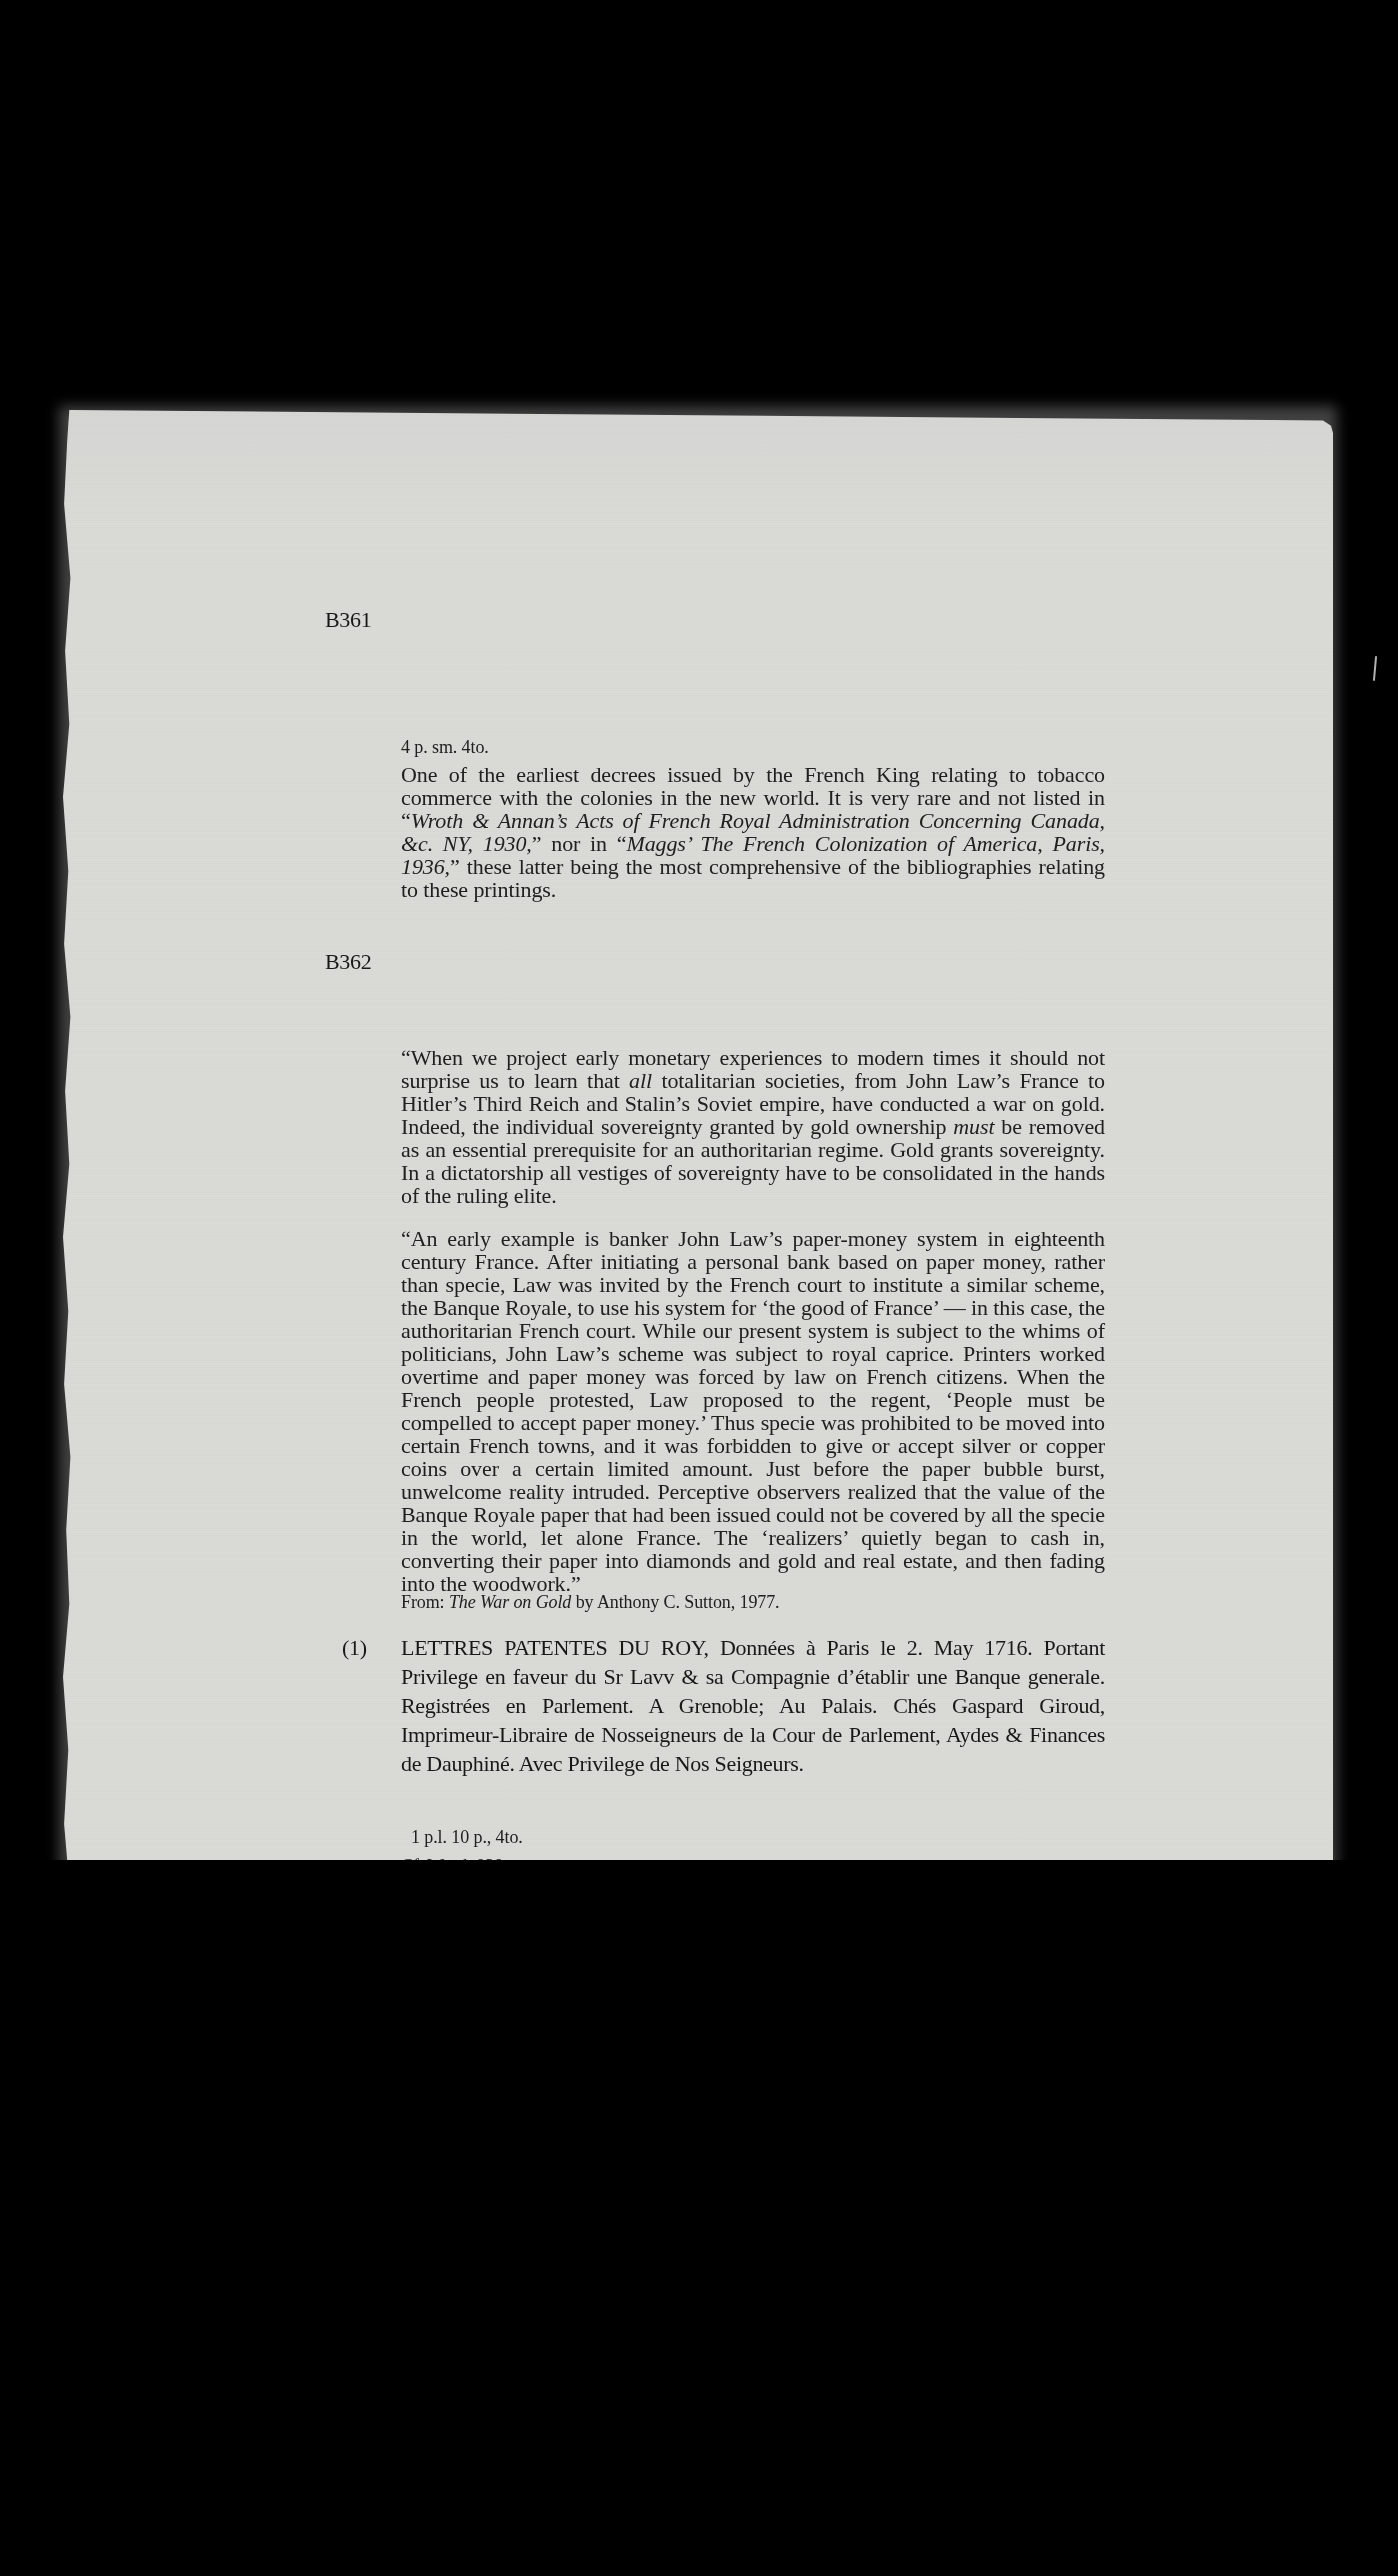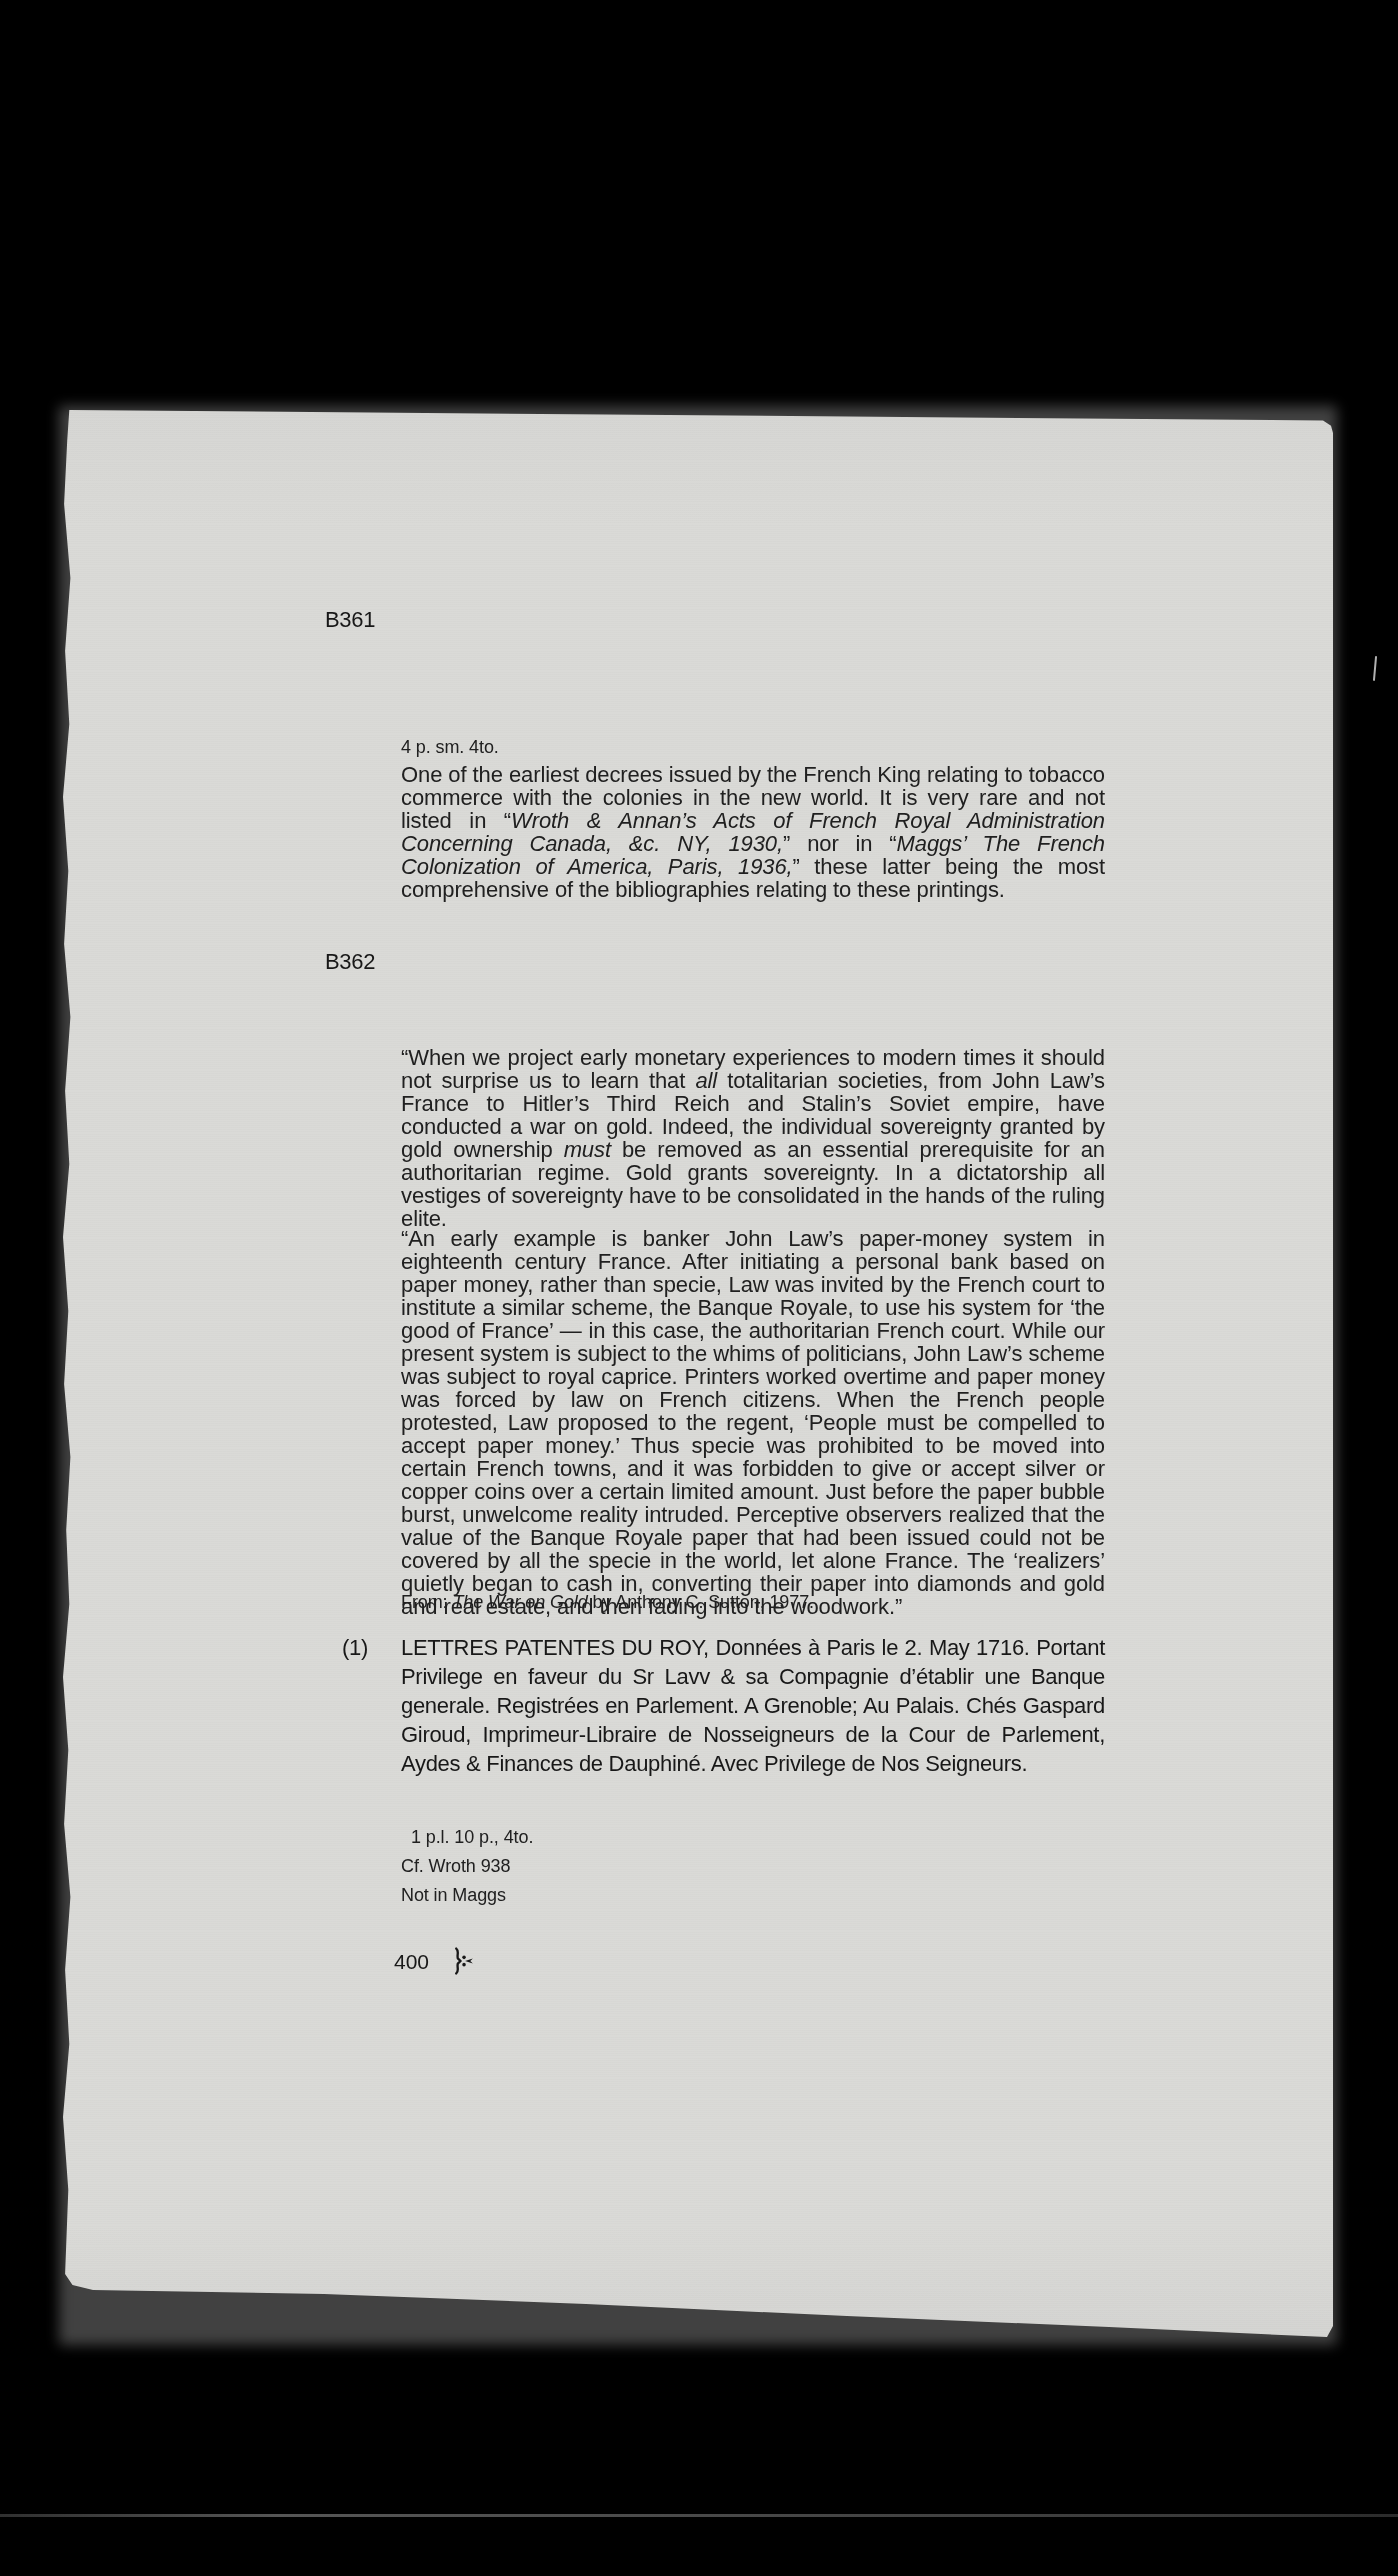--- a/index.html
+++ b/index.html
@@ -1,18 +1,18 @@
 <!DOCTYPE html>
 <html style="font-size:8.4px"><head>
 <meta charset="utf-8">
 <style>
   html,body{margin:0;padding:0;background:#000;}
   .stage{
-    position:relative;width:1399px;height:2576px;background:#000;overflow:hidden;
-    font-family:Liberation Sans, sans-serif;
+    position:relative;width:1399px;height:1860px;background:#000;overflow:hidden;
+    font-family:Liberation Serif, serif;
   }
   .page-glow{
     position:absolute;left:59px;top:406px;width:1278px;height:1939px;
     background:#777;filter:blur(6.3px);opacity:.55;border-radius:3.1px;
   }
   .page{
     position:absolute;left:62px;top:410px;width:1271px;height:1932px;
     background:
       repeating-linear-gradient(0deg, rgba(0,0,0,0.012) 0 1px, rgba(255,255,255,0.01) 1px 2.1px),
       linear-gradient(180deg,#d6d6d3 0%,#dadad7 6%,#dadad7 94%,#d4d4d1 100%);

